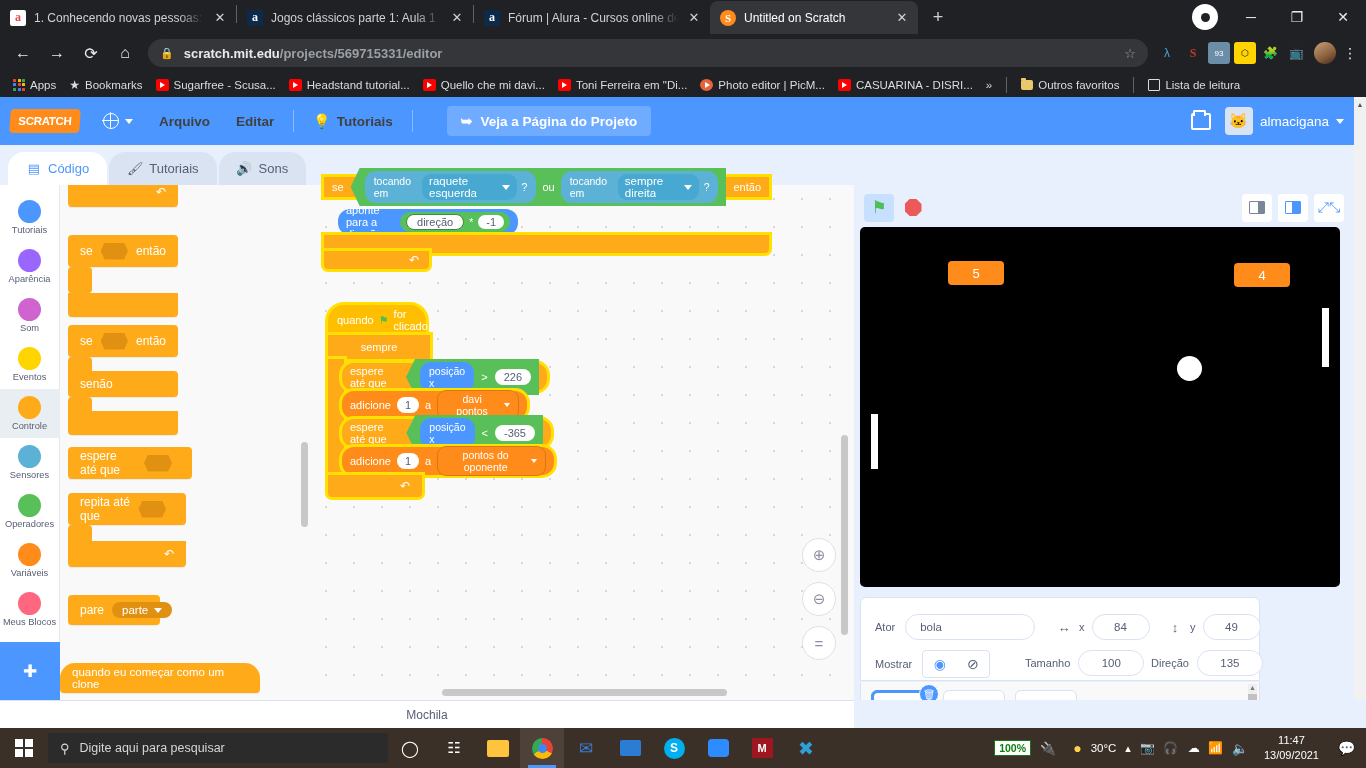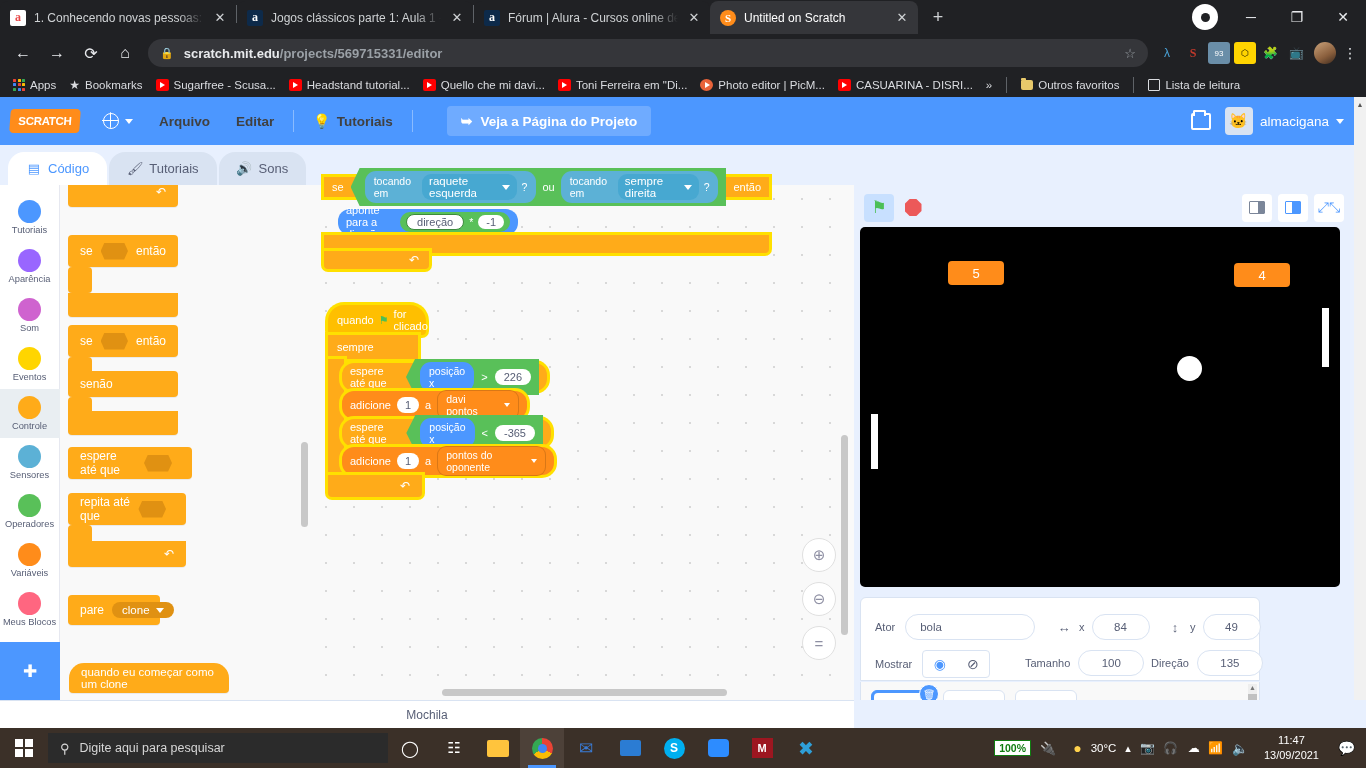--- a/index.html
+++ b/index.html
@@ -113,21 +113,21 @@
   
   #workspace { position:absolute; top:88px; left:312px; width:542px; height:515px; background:#f9f9f9;
     background-image: radial-gradient(#d8d8d8 1px, transparent 1px); background-size:28px 28px; }
   .sblock { position:absolute; border-radius:12px; color:#fff; font-size:11px; display:flex; align-items:center; }
   .ctrl { background:#ffab19; }
   .ctrl-glow { box-shadow:0 0 0 3px #ffe000; }
   .ev { background:#ffbf00; }
   .op { background:#59c059; }
   .mo { background:#4c97ff; }
   .se { background:#5cb1d6; }
-  .va { background:#ff8c1a; }
+  .va { background:#ff8c1a;text-align:center; }
   .oval { background:#fff; color:#575e75; border-radius:11px; padding:2px 9px; font-size:11px; display:inline-flex; align-items:center; justify-content:center; }
   .rep { border-radius:11px; padding:3px 9px; font-size:10.5px; color:#fff; display:inline-flex; align-items:center; }
   .vdrop { background:#ff8c1a; border:1px solid rgba(0,0,0,.15); border-radius:9px; padding:2px 8px; font-size:10.5px; display:inline-flex; align-items:center; gap:6px; }
   .dc2 { width:0;height:0;border-left:3.5px solid transparent;border-right:3.5px solid transparent;border-top:4.5px solid #fff; }
   .greenpred { background:#59c059; padding:3px 8px; display:inline-flex; align-items:center; gap:7px;
      clip-path:polygon(9px 0,100% 0,100% 100%,9px 100%,0 50%); padding-left:14px; }
   .loop-arrow { font-size:12px; }
 
   
   #zoomctl { position:absolute; right:18px; bottom:40px; display:flex; flex-direction:column; gap:10px; }
@@ -455,26 +455,26 @@
       </div>
       <div class="pblock" style="left:8px; top:340px; width:16px; height:22px;"></div>
       <div class="pblock" style="left:8px; top:356px; width:118px; height:26px; border-radius:0 0 4px 4px;">
         <span class="parrow">↶</span>
       </div>
     </div>
 
     <div class="pblock" style="left:8px; top:410px; width:92px; height:30px; padding-right:6px;">
       <span>pare</span>
       <span class="pdrop">
-        <span>clone</span>
+        <span>parte</span>
         <span class="dc"></span>
       </span>
     </div>
 
-    <div class="pblock" style="left:9px; top:478px; width:160px; height:30px; border-radius:15px 15px 4px 4px;justify-content:center;">
+    <div class="pblock" style="left:0; top:478px; width:200px; height:30px; border-radius:15px 15px 4px 4px;justify-content:center;">
       <span style="font-size:11.5px;">quando eu começar como um clone</span>
     </div>
 
     <div id="pal-scroll"></div>
   </div>
 
   <div id="workspace">
 
     <div>
       <div class="sblock ctrl ctrl-glow" style="left:12px; top:-8px; width:445px; height:20px; padding:0 8px; gap:7px; border-radius:0;">
@@ -516,21 +516,21 @@
     </div>
 
     <div>
 
       <div class="sblock ev ctrl-glow" style="left:16px; top:120px; width:98px; height:30px; border-radius:16px 16px 4px 4px; padding:0 9px; gap:5px;">
         <span>quando</span>
         <span style="color:#4cbf56;font-size:11px;">⚑</span>
         <span>for clicado</span>
       </div>
 
-      <div class="sblock ctrl ctrl-glow" style="left:16px; top:150px; width:90px; height:24px; padding:0 9px; border-radius:0;">
+      <div class="sblock ctrl ctrl-glow" style="left:16px; top:150px; width:102px; height:24px; padding:0 9px; border-radius:0;justify-content:center;">
         <span>sempre</span>
       </div>
       <div class="sblock ctrl ctrl-glow" style="left:16px; top:174px; width:16px; height:130px; border-radius:0;"></div>
 
       <div class="sblock ctrl ctrl-glow" style="left:30px; top:178px; width:205px; height:28px; padding:0 8px; gap:6px;">
         <span>espere até que</span>
         <span class="greenpred">
           <span class="rep mo">posição x</span>
           <span>&gt;</span>
           <span class="oval">226</span>

